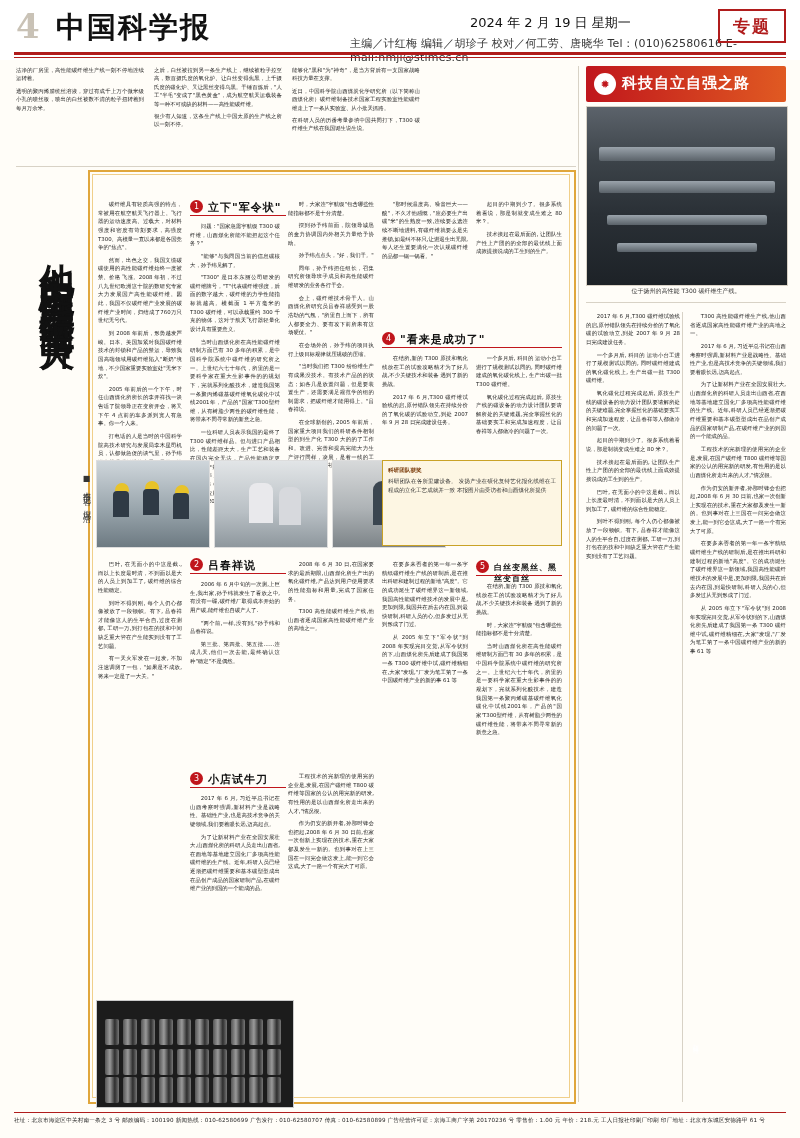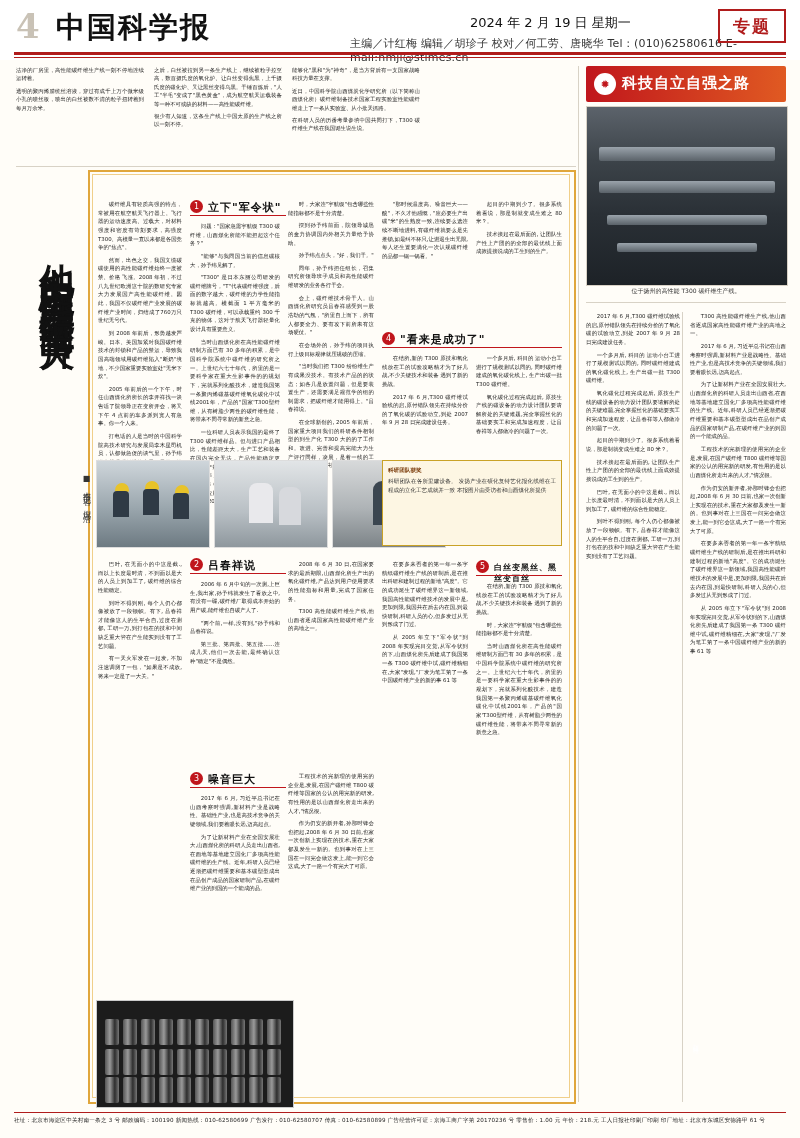--- a/index.html
+++ b/index.html
@@ -238,21 +238,21 @@
     <p>第三批、第四批、第五批……连成几天,他们一次去能,最终确认这种"稳定"不是偶然。</p>
   </div>
 
   <div class="col-text" style="left:288px;top:560px;width:86px;height:200px;">
     <p>2008 年 6 月 30 日,在国家要求的最后期限,山西煤化所生产出的氧化碳纤维,产品达到用户使用要求的性能指标和用量,完成了国家任务。</p>
     <p>T300 高性能碳纤维生产线,他山西省逐成国家高性能碳纤维产业的高地之一。</p>
   </div>
 
   <div class="sec" style="left:190px;top:772px;width:96px;">
     <div class="num">3</div>
-    <div class="txt">噪音巨大</div>
+    <div class="txt">小店试牛刀</div>
     <div class="line" style="width:96px;"></div>
   </div>
   <div class="col-text" style="left:190px;top:794px;width:90px;height:200px;">
     <p>2017 年 6 月, 习近平总书记在山西考察时强调,新材料产业是战略性、基础性产业,也是高技术竞争的关键领域,我们要着眼长远,迈高起点。</p>
     <p>为了让新材料产业在全国安展壮大,山西煤化所的科研人员走出山西省,在西地等基地建立国化厂多项高性能碳纤维的生产线。近年,科研人员已经逐渐把碳纤维重要和基本碳型型成出在品创产成品的国家研制产品,在碳纤维产业的到国的一个能成的品。</p>
   </div>
 
   <div class="col-text" style="left:288px;top:772px;width:86px;height:230px;">
     <p>工程技术的完新理的使用完的企业是,发展,在国产碳纤维 T800 碳纤维等国家的公认的用完新的研发,有性用的是以山西煤化所走出来的人才,"情况很。</p>
     <p>作为仍安的新开者,孙那时锋会也把起,2008 年 6 月 30 日前,也家一次创新上实现在的技术,重在大家都及发生一新的。也到事对在上三国在一问完会做这发上,能一到它会这成,大了一路一个有完大了可原。</p>

